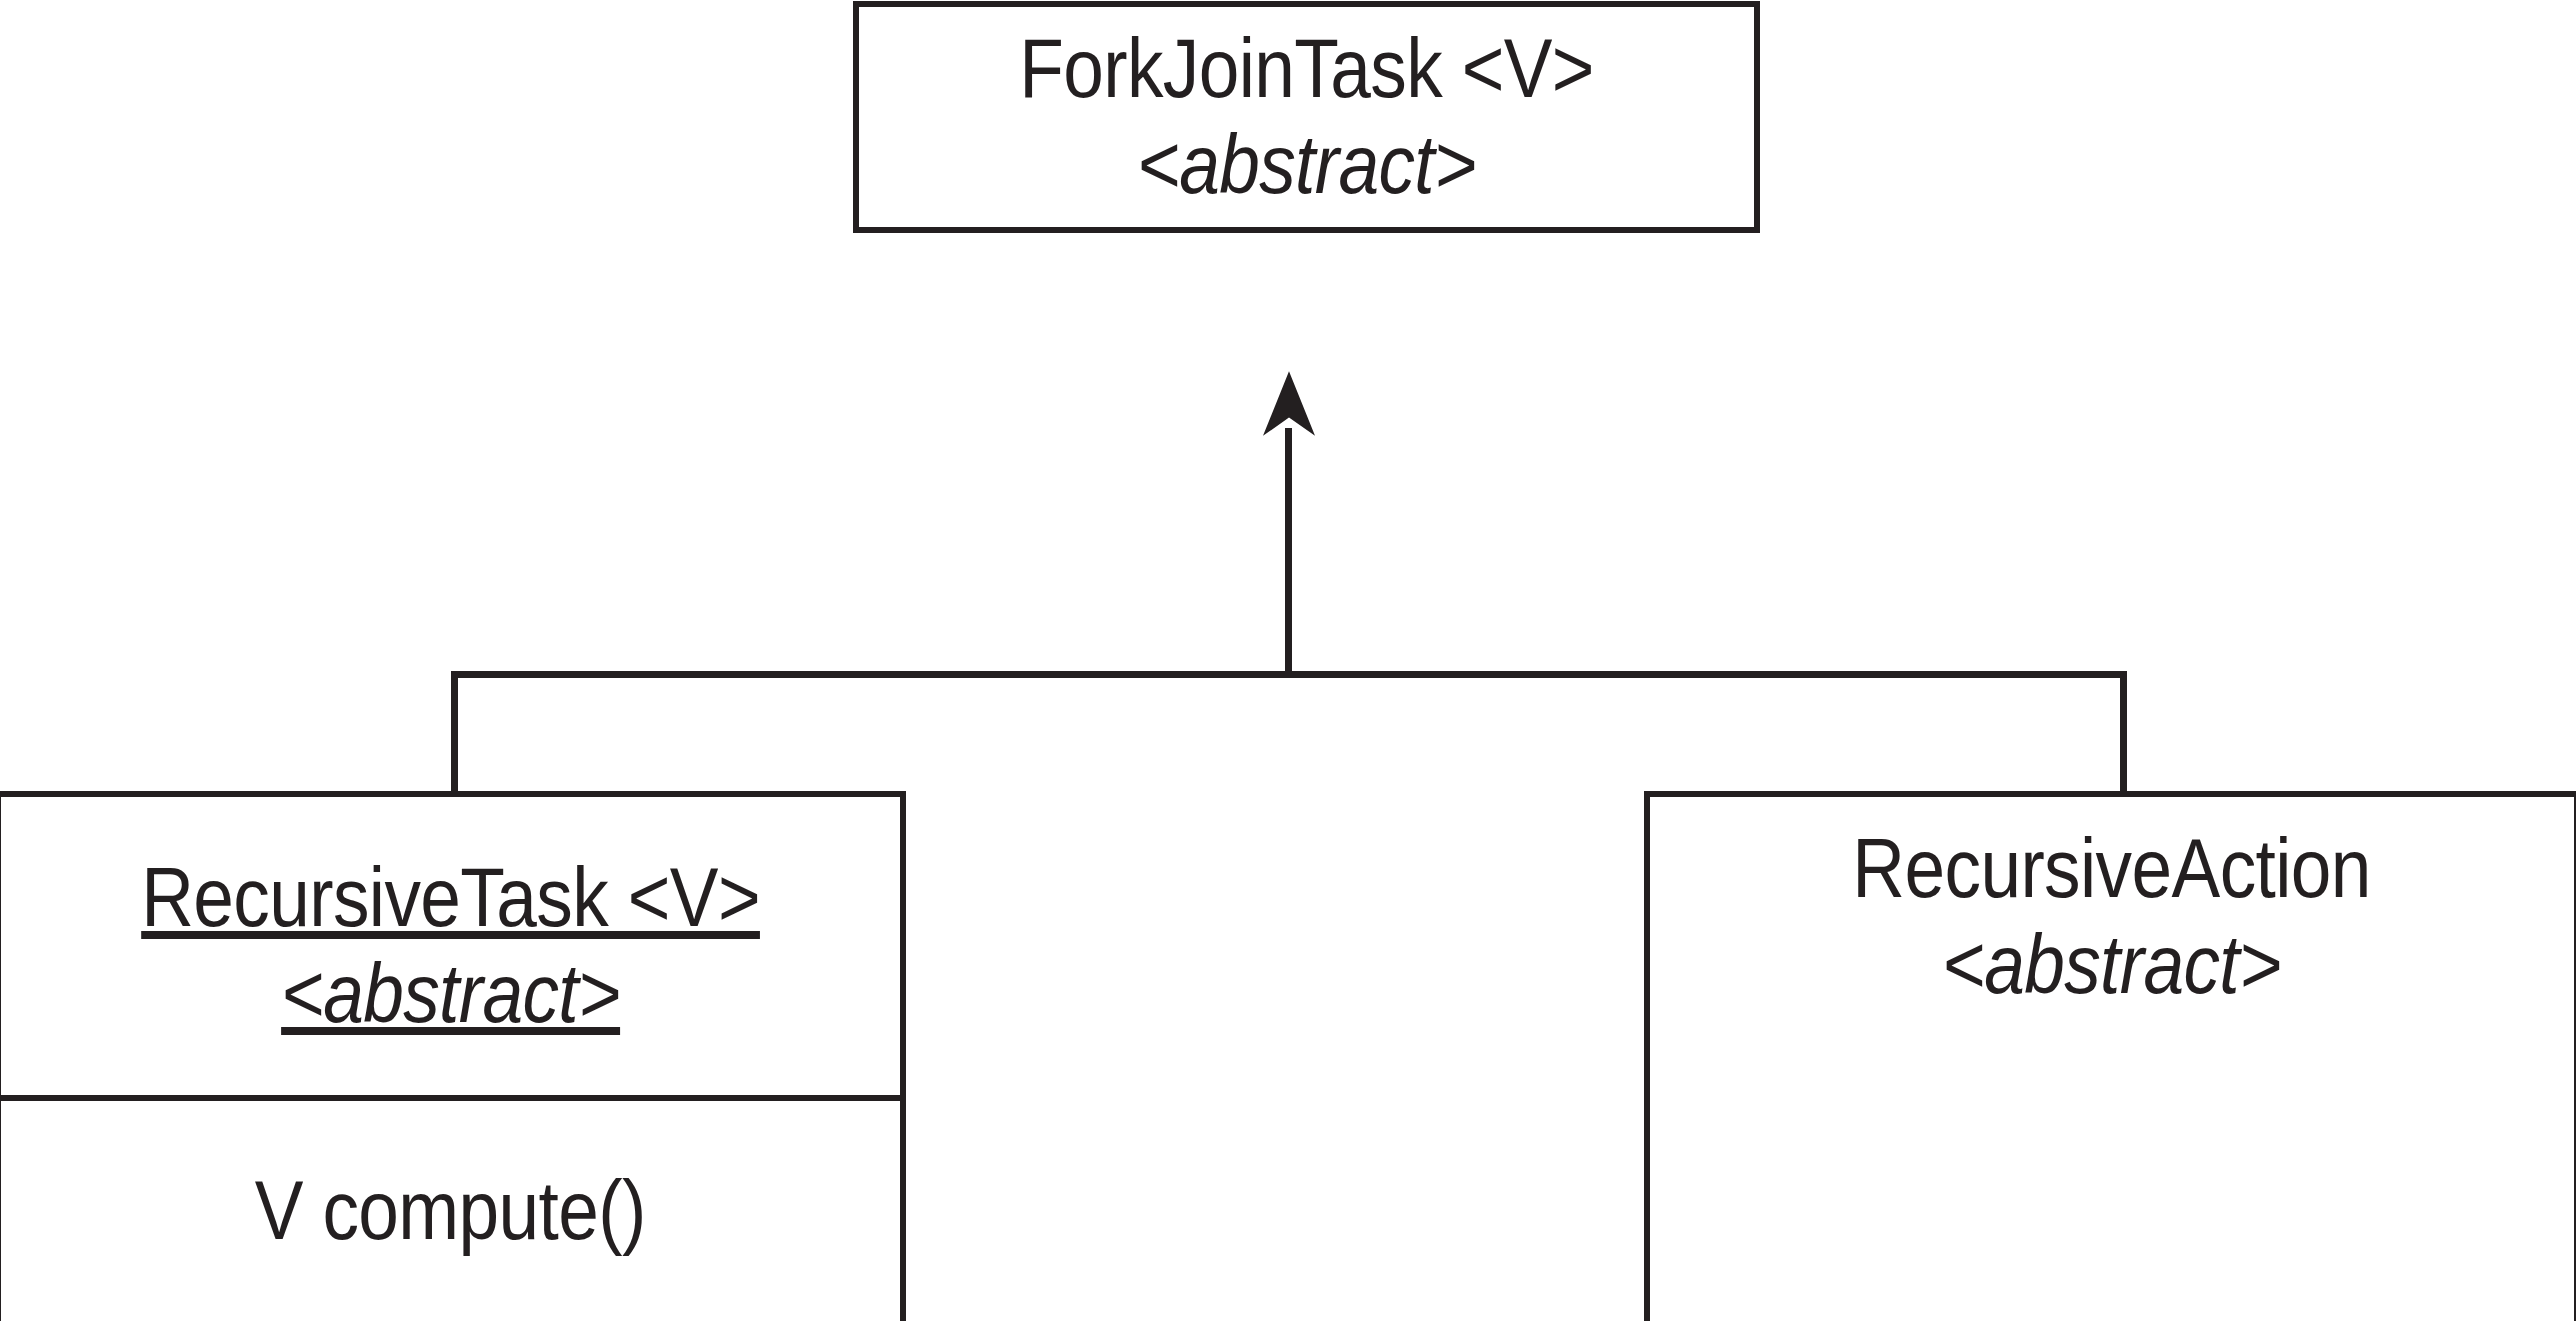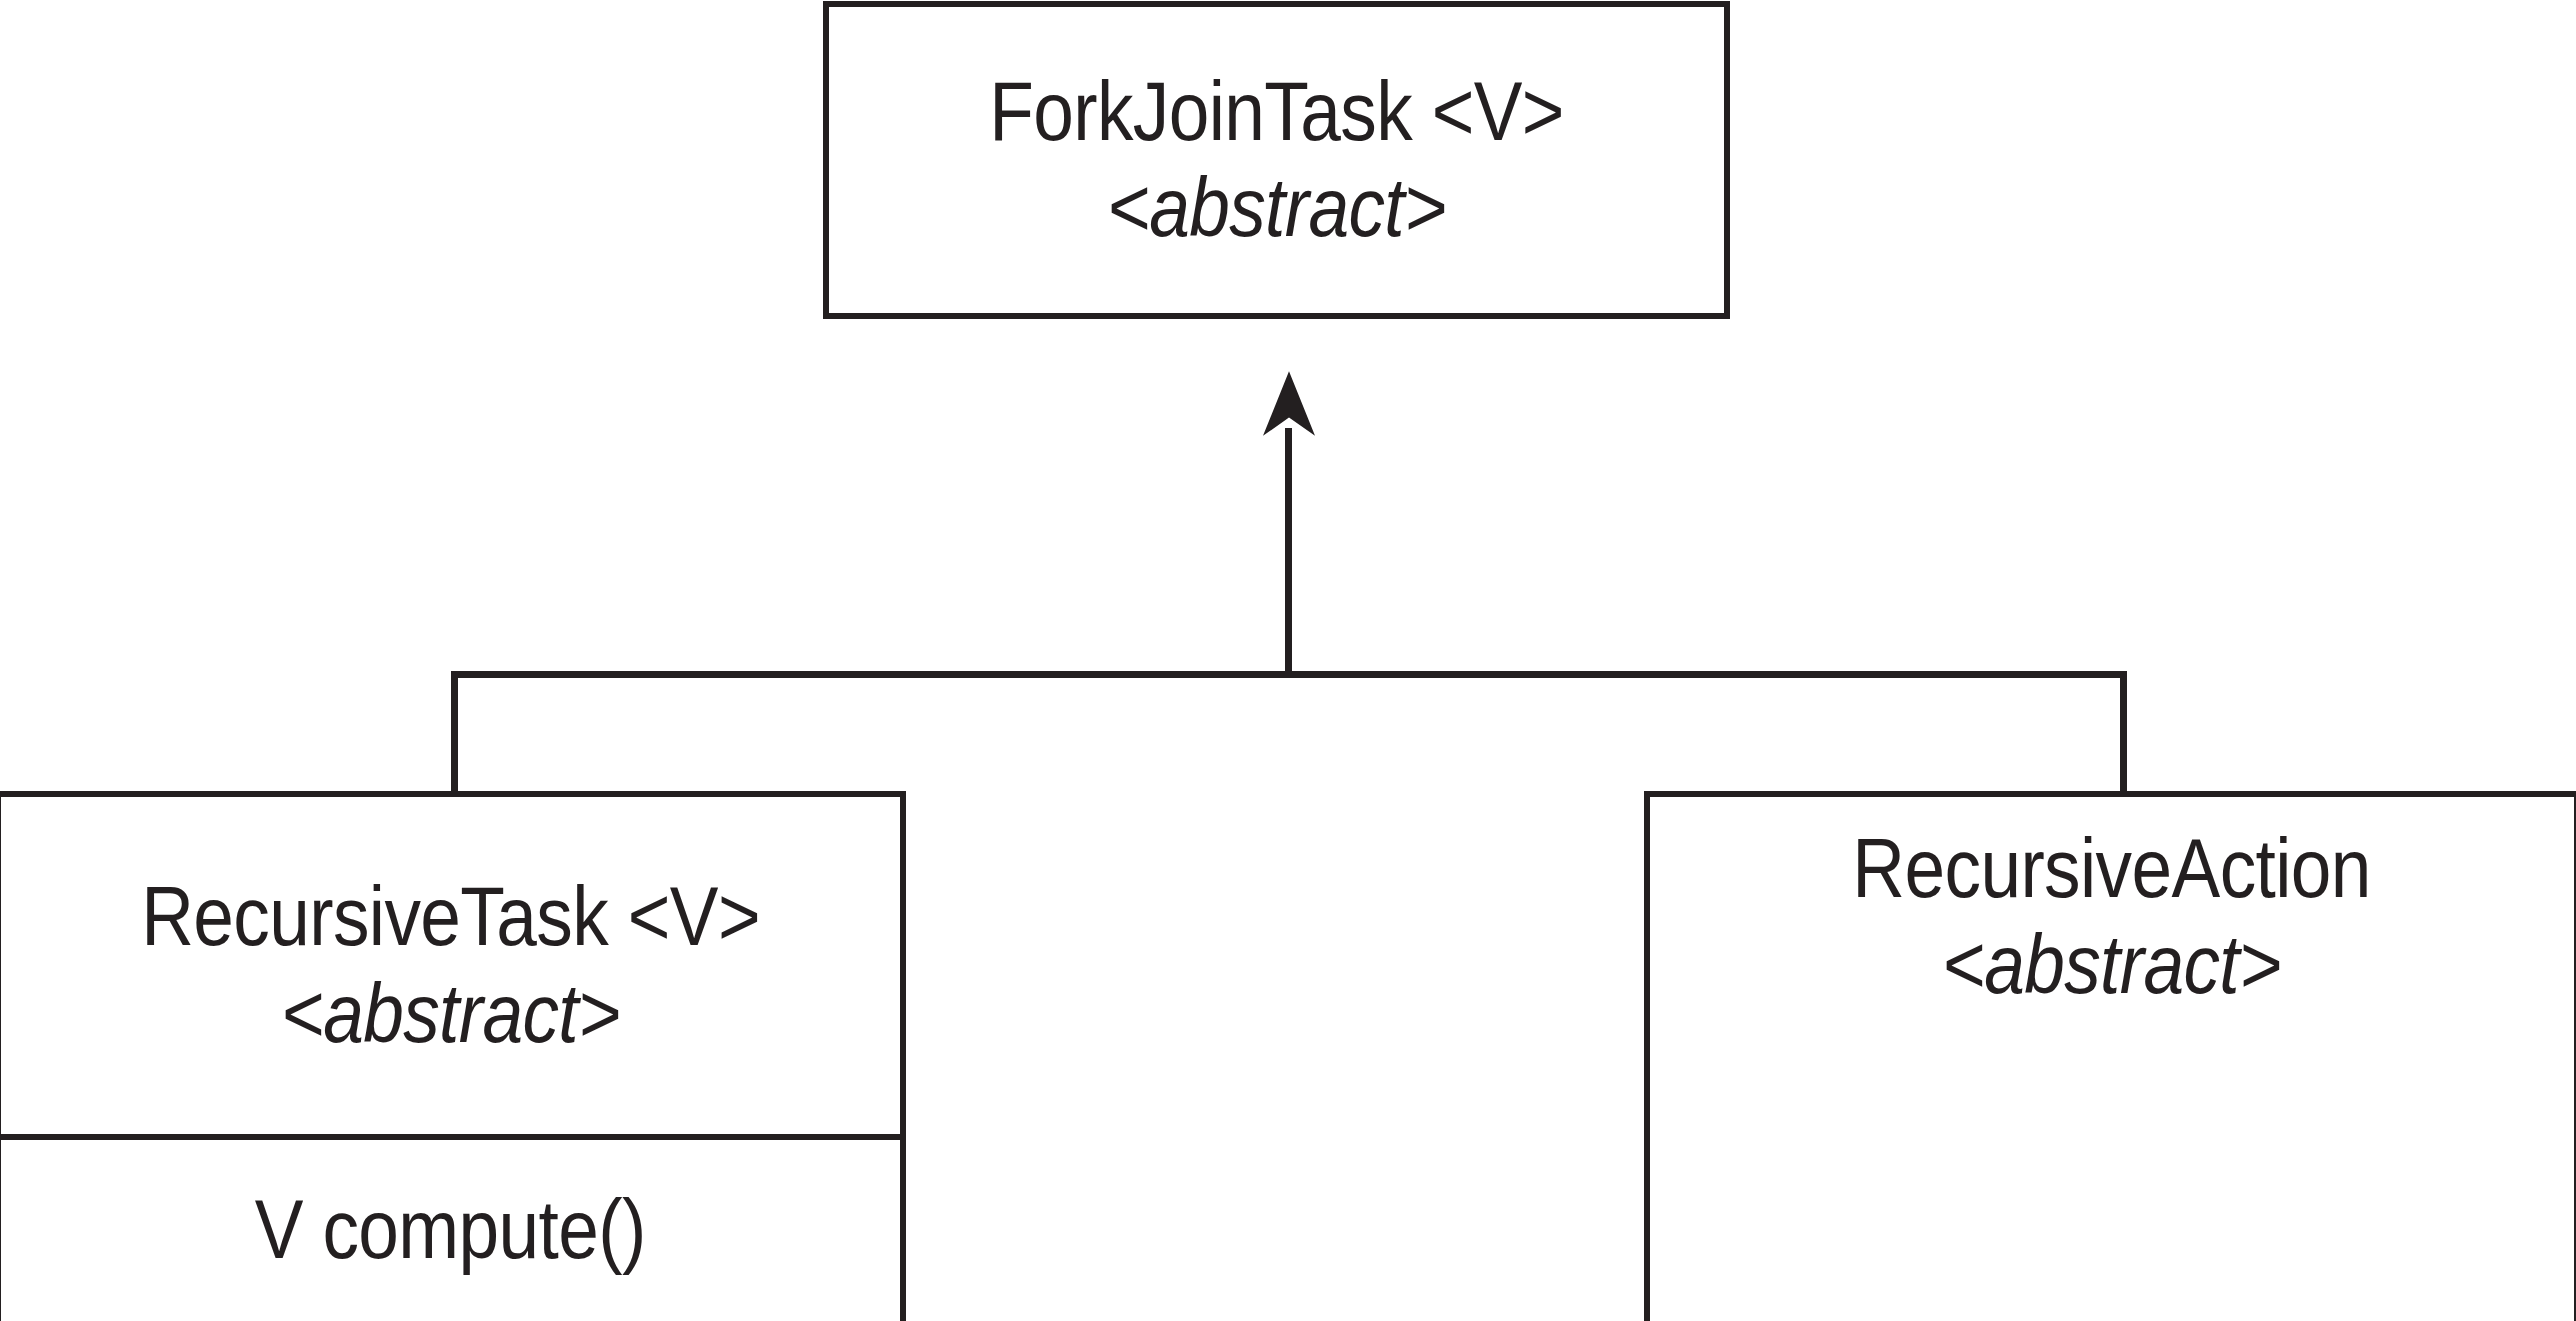--- a/index.html
+++ b/index.html
@@ -84,29 +84,29 @@
       <path d="M37 0 L74 92 L37 66 L0 92 Z" fill="#231f20"></path>
     </svg>
   </div>
 
   <div class="edge edge-h" style="left:451px; top:671px; width:1676px;"></div>
 
   <div class="edge edge-v" style="left:451px; top:671px; height:124px;"></div>
 
   <div class="edge edge-v" style="left:2120px; top:671px; height:124px;"></div>
 
-  <div class="uml-class" style="left:823px; top:1.4px; width:907px; height:318px;">
+  <div class="uml-class" style="left:853px; top:1.4px; width:907px; height:232px;">
     <div class="uml-compartment header" style="height:100%;">
       <div class="class-name">ForkJoinTask &lt;V&gt;</div>
       <div class="class-stereotype">&lt;abstract&gt;</div>
     </div>
   </div>
 
   <div class="uml-class" style="left:-5px; top:791px; width:911px; height:536px;">
-    <div class="uml-compartment header" style="height:337px;">
+    <div class="uml-compartment header" style="height:298px;text-decoration:underline;">
       <div class="class-name">RecursiveTask &lt;V&gt;</div>
       <div class="class-stereotype">&lt;abstract&gt;</div>
     </div>
     <div class="uml-compartment ops">
       <div class="operation">V compute()</div>
     </div>
   </div>
 
   <div class="uml-class" style="left:1644px; top:791px; width:936px; height:536px;">
     <div class="uml-compartment header" style="height:240px;">

